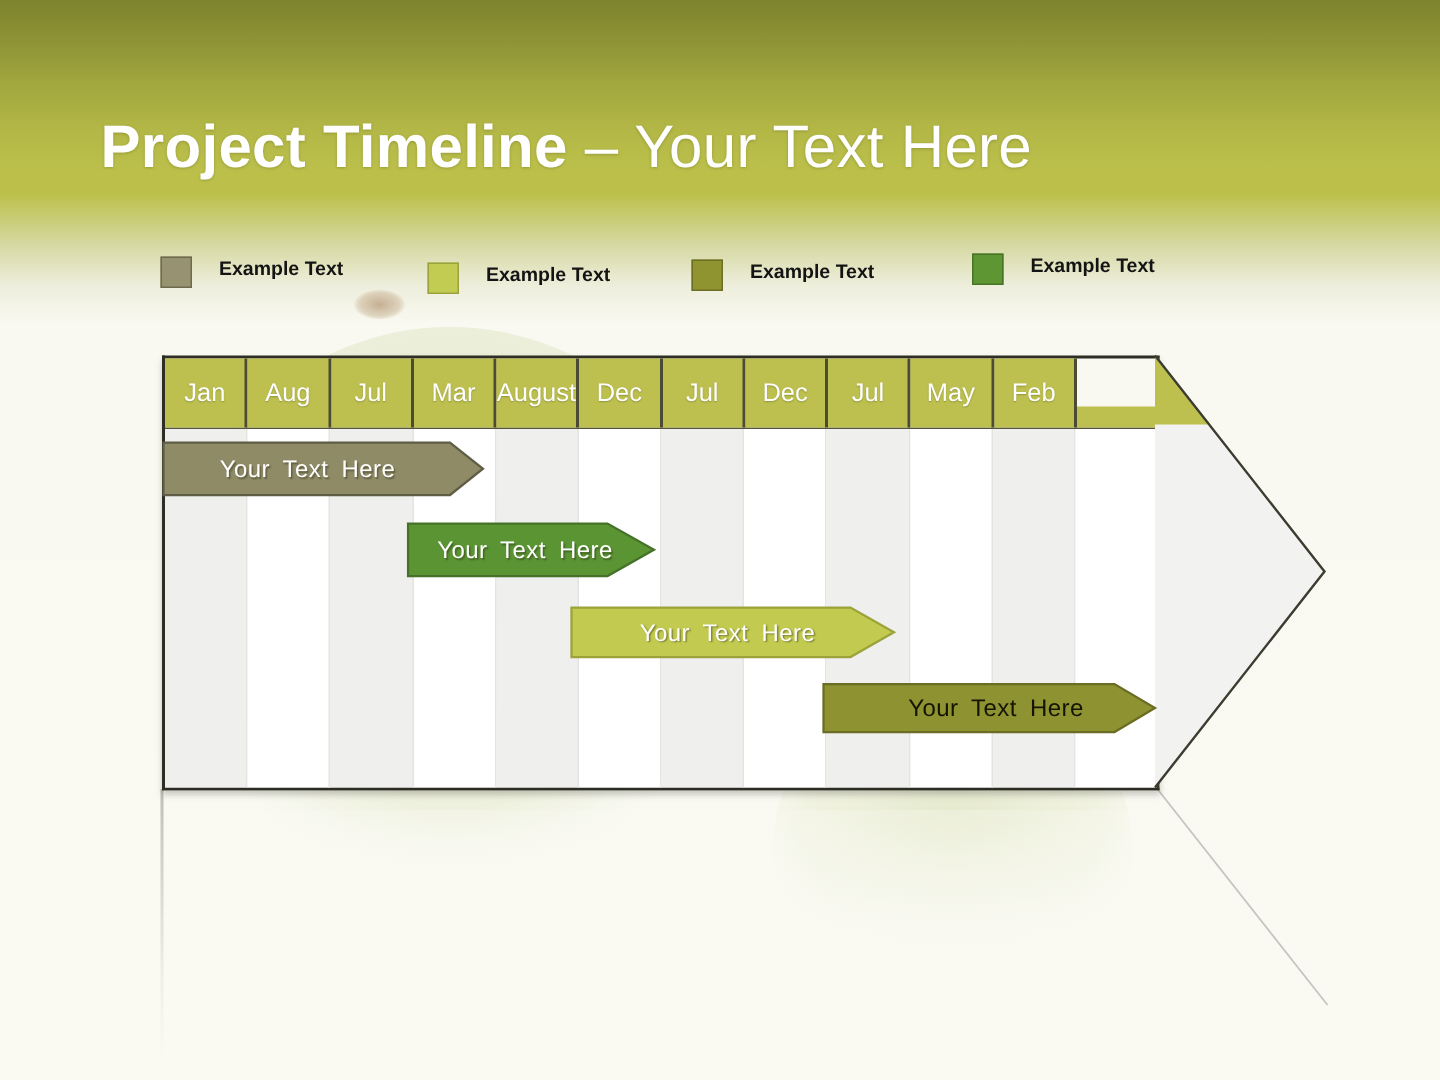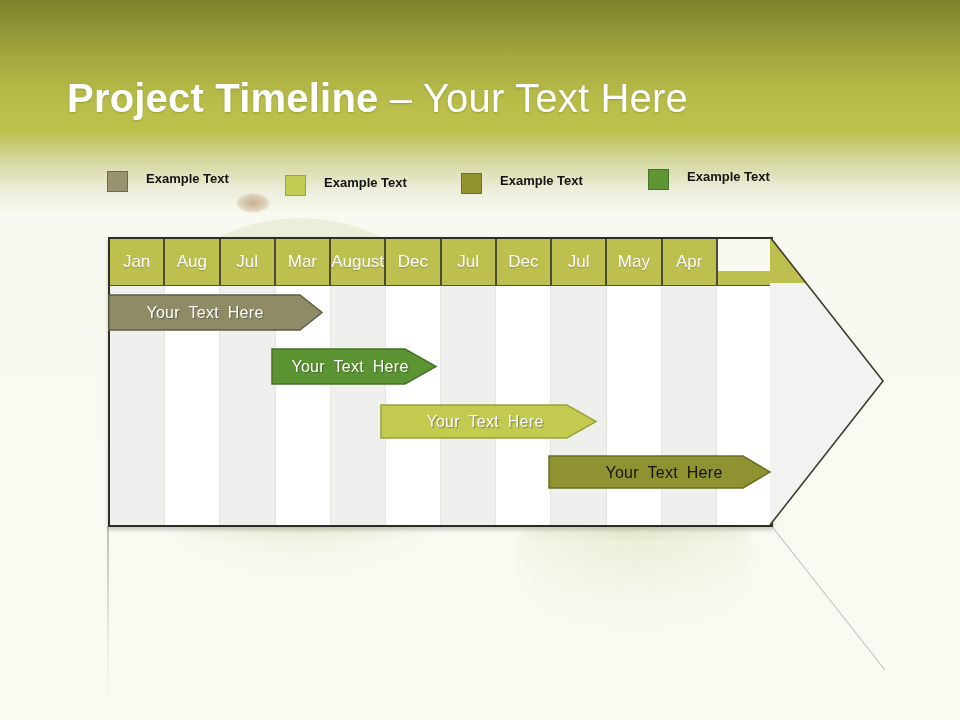--- a/index.html
+++ b/index.html
@@ -111,21 +111,21 @@
       <div class="mcell">Jan</div>
       <div class="mcell">Aug</div>
       <div class="mcell">Jul</div>
       <div class="mcell">Mar</div>
       <div class="mcell">August</div>
       <div class="mcell">Dec</div>
       <div class="mcell">Jul</div>
       <div class="mcell">Dec</div>
       <div class="mcell">Jul</div>
       <div class="mcell">May</div>
-      <div class="mcell">Apr</div>
+      <div class="mcell">Feb</div>
       <div class="mcell">Dec</div>
     </div>
     <div id="body-row">
       <div class="bcol shade"></div>
       <div class="bcol"></div>
       <div class="bcol shade"></div>
       <div class="bcol"></div>
       <div class="bcol shade"></div>
       <div class="bcol"></div>
       <div class="bcol shade"></div>

